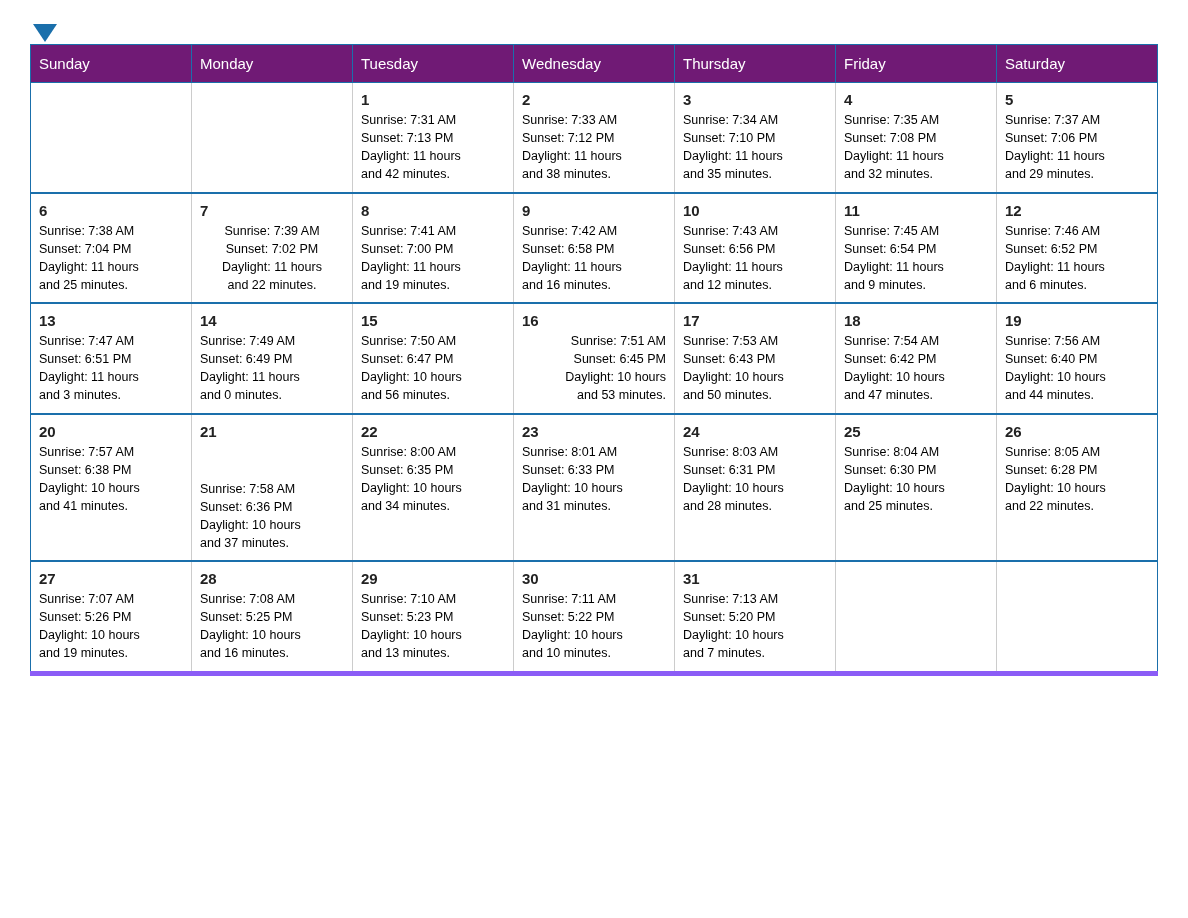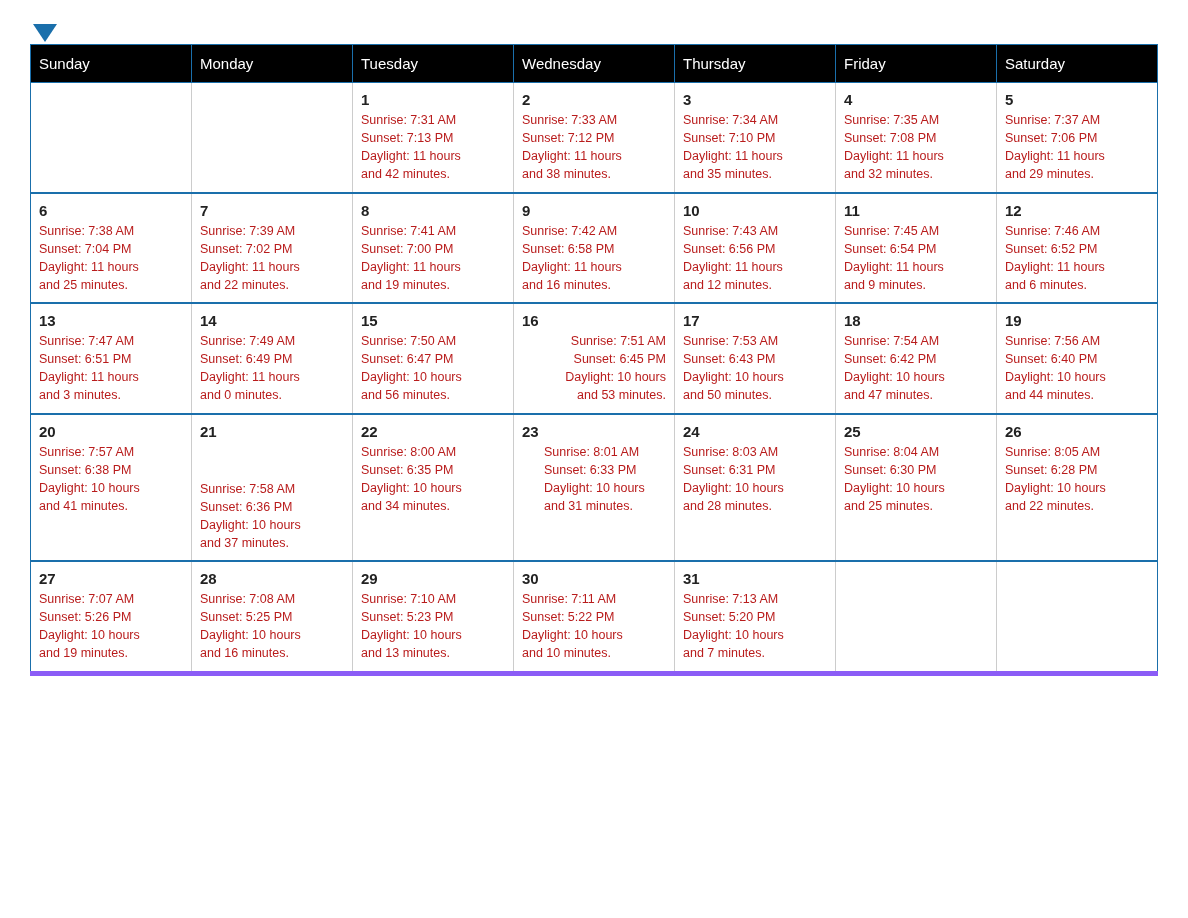--- a/index.html
+++ b/index.html
@@ -59,21 +59,21 @@
       font-size: 22px;
       color: #444;
       margin-top: 4px;
     }
     table {
       width: 100%;
       border-collapse: collapse;
       margin-top: 10px;
     }
     thead tr {
-      background-color: #000000;
+      background-color: #701a75;
       color: #fff;
     }
     thead th {
       padding: 10px 8px;
       text-align: left;
       font-size: 15px;
       font-weight: normal;
       border: 1px solid #1a6fab;
     }
     tbody tr {
@@ -93,21 +93,21 @@
     tbody td:last-child { border-right: 1px solid #1a6fab; }
     .day-num {
       font-size: 15px;
       font-weight: bold;
       color: #222;
       display: block;
       margin-bottom: 3px;
     }
     .day-info {
       font-size: 12.5px;
-      color: #b91c1c;
+      color: #000000;
       line-height: 1.45;
     }
     tbody tr:last-child td {
       border-bottom: 5px solid #8b5cf6;
     }
   </style>
 </head>
 <body>
 
 <div class="header">
@@ -179,21 +179,21 @@
       <tr>
         <td>
           <span class="day-num">6</span>
           <div class="day-info" style="white-space: pre-line;">Sunrise: 7:38 AM
 Sunset: 7:04 PM
 Daylight: 11 hours
 and 25 minutes.</div>
         </td>
         <td>
           <span class="day-num">7</span>
-          <div class="day-info" style="white-space: pre-line;">Sunrise: 7:39 AM
+          <div class="day-info" style="white-space: pre-line; text-align: center;">Sunrise: 7:39 AM
 Sunset: 7:02 PM
 Daylight: 11 hours
 and 22 minutes.</div>
         </td>
         <td>
           <span class="day-num">8</span>
           <div class="day-info" style="white-space: pre-line;">Sunrise: 7:41 AM
 Sunset: 7:00 PM
 Daylight: 11 hours
 and 19 minutes.</div>
@@ -295,21 +295,21 @@
         </td>
         <td>
           <span class="day-num">22</span>
           <div class="day-info" style="white-space: pre-line;">Sunrise: 8:00 AM
 Sunset: 6:35 PM
 Daylight: 10 hours
 and 34 minutes.</div>
         </td>
         <td>
           <span class="day-num">23</span>
-          <div class="day-info" style="white-space: pre-line; margin-left: 22px;">Sunrise: 8:01 AM
+          <div class="day-info" style="white-space: pre-line;">Sunrise: 8:01 AM
 Sunset: 6:33 PM
 Daylight: 10 hours
 and 31 minutes.</div>
         </td>
         <td>
           <span class="day-num">24</span>
           <div class="day-info" style="white-space: pre-line;">Sunrise: 8:03 AM
 Sunset: 6:31 PM
 Daylight: 10 hours
 and 28 minutes.</div>

